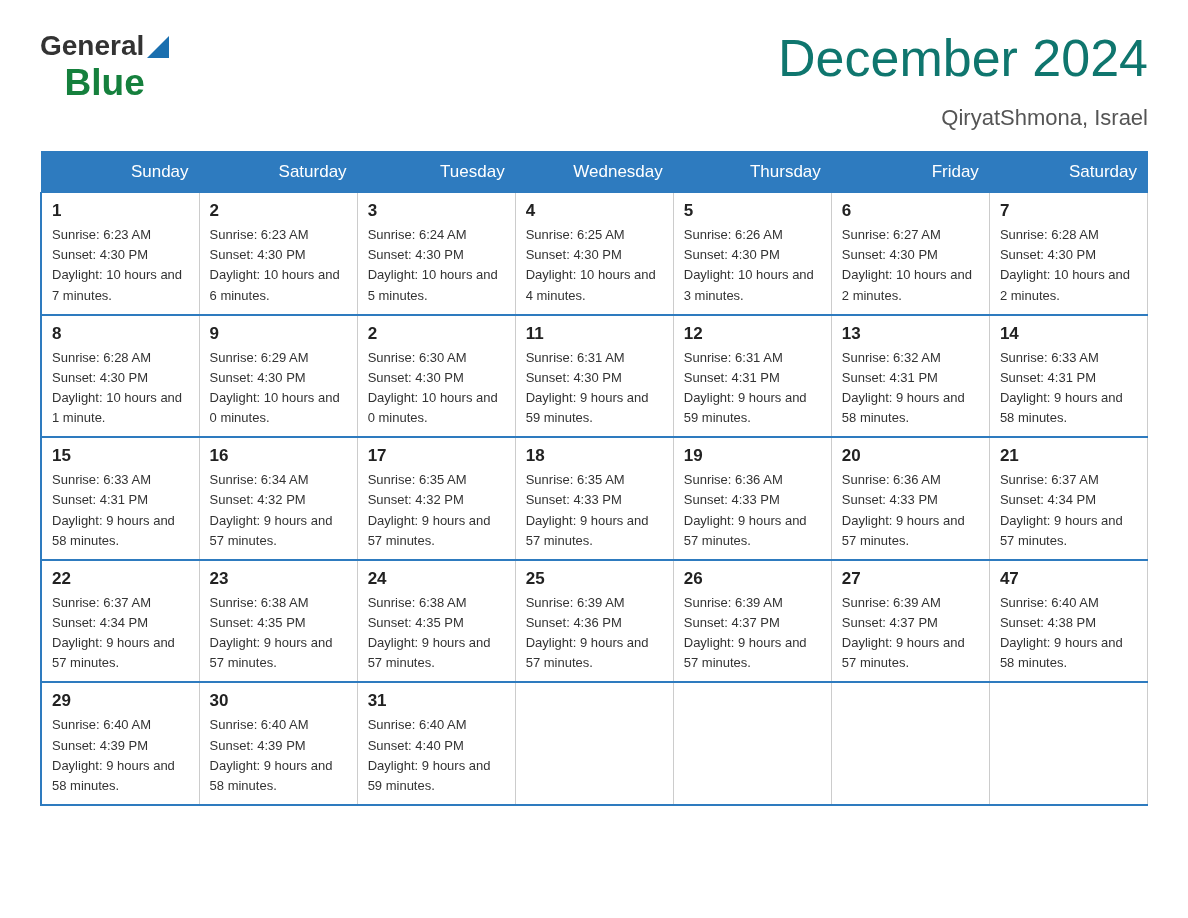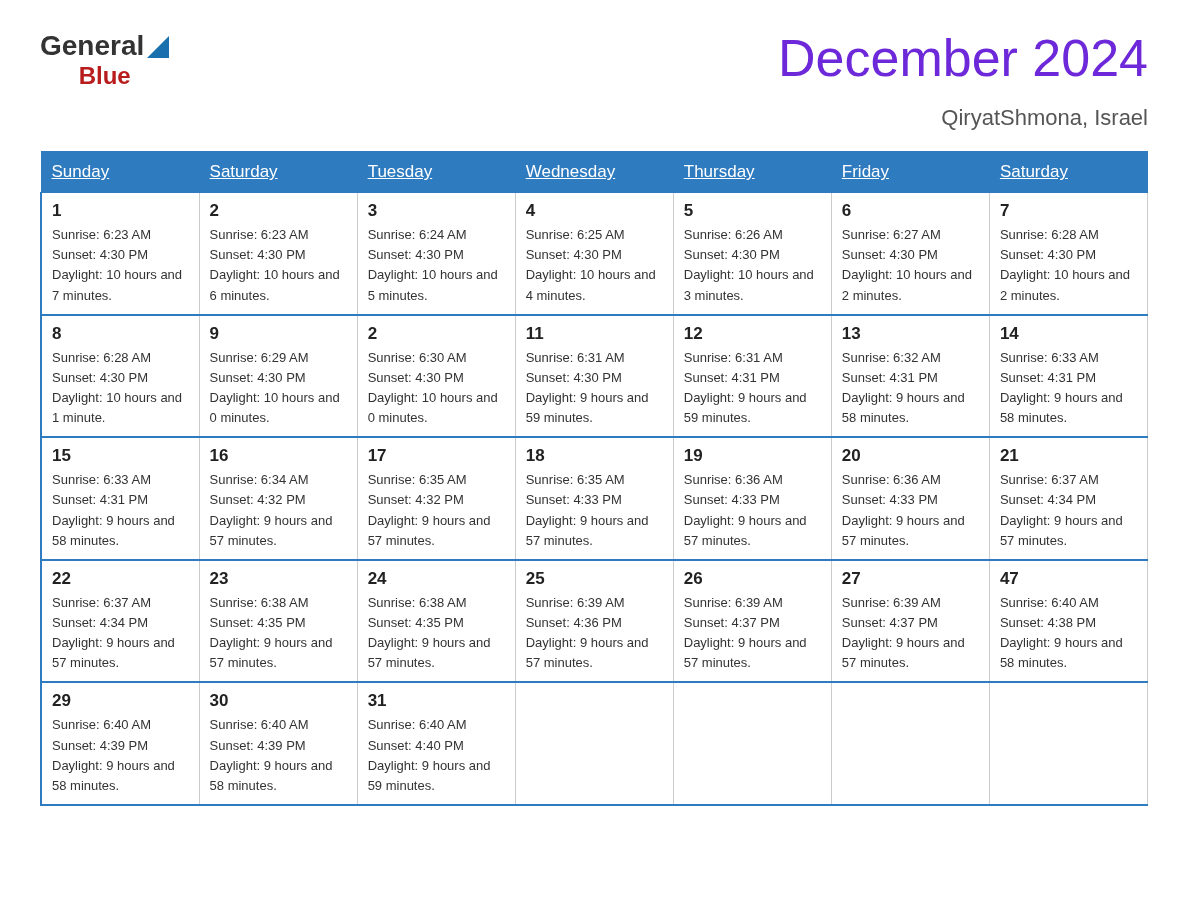--- a/index.html
+++ b/index.html
@@ -15,54 +15,53 @@
       justify-content: space-between;
       align-items: flex-start;
       margin-bottom: 20px;
     }
     .logo-text-general {
       font-size: 28px;
       font-weight: bold;
       color: #333;
     }
     .logo-text-blue {
-      font-size: 24px;
+      font-size: 37px;
       font-weight: bold;
-      color: #b91c1c;
+      color: #15803d;
     }
     .title-block {
       text-align: right;
     }
     .month-title {
       font-size: 52px;
       font-weight: 300;
-      color: #6d28d9;
+      color: #0f766e;
       line-height: 1.1;
     }
     .location {
       font-size: 22px;
       color: #555;
       margin-top: 18px;
     }
     table {
       width: 100%;
       border-collapse: collapse;
       table-layout: fixed;
     }
     thead tr {
       background-color: #2e7bbf;
     }
     thead th {
       color: #fff;
       font-size: 17px;
       font-weight: normal;
       padding: 10px 10px;
-      text-align: left;
+      text-align: right;
       border: 1px solid #2e7bbf;
-      text-decoration: underline;
     }
     tbody td {
       vertical-align: top;
       padding: 8px 10px;
       border: 1px solid #ccc;
       font-size: 13px;
       color: #333;
       height: 110px;
     }
     .day-num {

